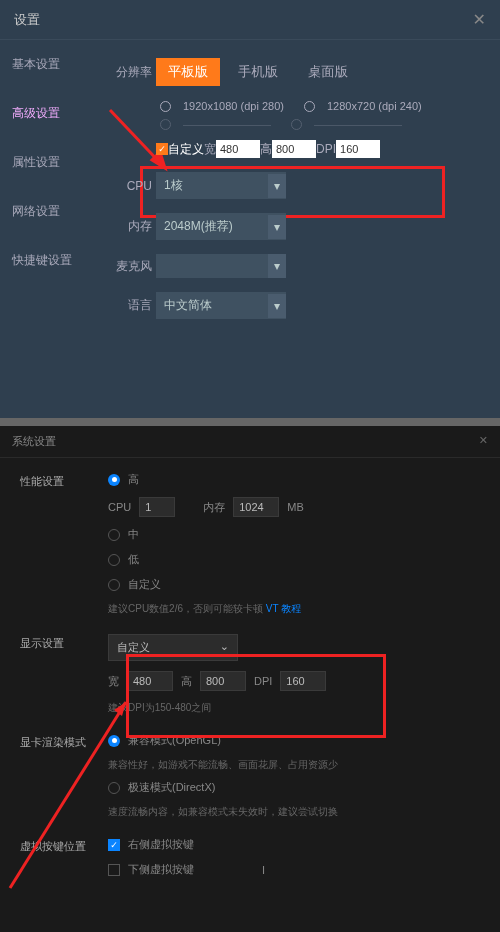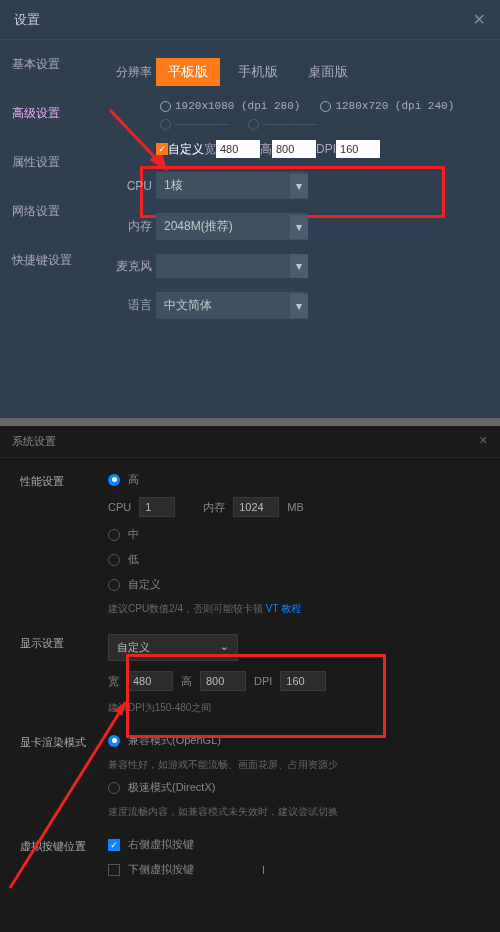--- a/index.html
+++ b/index.html
@@ -15,24 +15,24 @@
     .p1-tab { padding: 16px 12px; color: #8fa; color:#aab; cursor: pointer; }
     .p1-tab.active { color: #f0abfc; }
     .p1-content { flex: 1; padding: 18px 10px 18px 0; position: relative; }
     .row { display: flex; align-items: center; margin-bottom: 14px; }
     .lbl { width: 56px; text-align: right; color: #aab; padding-right: 4px; }
     .tabs { display: flex; gap: 6px; }
     .tab-btn { padding: 5px 12px; background: transparent; color: #aab; border: none; cursor: pointer; }
     .tab-btn.active { background: #ff7a1a; color: #fff; }
     .radios-block { margin-left: 60px; margin-bottom: 10px; }
     .radios { display: flex; gap: 20px; margin-bottom: 6px; }
-    .radio-item { display: flex; align-items: center; gap: 4px; color: #aab; font-size: 11px; font-family: Liberation Mono, monospace; }
+    .radio-item { display: flex; align-items: center; gap: 12px; color: #aab; font-size: 11px; }
     .radio-circle { width: 11px; height: 11px; border: 1px solid #aab; border-radius: 50%; display: inline-block; }
     .input-sm { width: 44px; padding: 3px 4px; background: #fff; border: none; color: #333; font-size: 11px; }
-    .select { width: 152px; padding: 5px 8px; background: #3f5161; border: none; color: #bcc; cursor: pointer; display: flex; justify-content: space-between; align-items: center; }
+    .select { width: 130px; padding: 5px 8px; background: #3f5161; border: none; color: #bcc; cursor: pointer; display: flex; justify-content: space-between; align-items: center; }
     .select .arrow { background: #4a5c6e; width: 18px; height: 100%; display: flex; align-items: center; justify-content: center; margin: -5px -8px -5px 0; padding: 5px 0; }
     .highlight-box { position: absolute; border: 3px solid #e22; top: 126px; left: 140px; width: 305px; height: 52px; pointer-events: none; }
     .arrow-line { position: absolute; stroke: #e22; stroke-width: 3; fill: none; pointer-events: none; }
     .p1-footer { display: flex; justify-content: flex-end; gap: 14px; padding: 14px 24px; }
     .btn { padding: 7px 24px; border: none; cursor: pointer; color: #fff; font-size: 12px; }
     .btn-primary { background: #ff7a1a; }
     .btn-secondary { background: #4a5c6e; }
     .checkbox-sm { width: 12px; height: 12px; background: #ff7a1a; display: inline-flex; align-items: center; justify-content: center; color: #fff; font-size: 9px; }
     
     
@@ -184,21 +184,21 @@
             <span>中</span>
           </div>
         <div class="p2-line">
             <span class="radio-empty"></span>
             <span>低</span>
           </div>
         <div class="p2-line">
             <span class="radio-empty"></span>
             <span>自定义</span>
           </div>
-        <div class="p2-hint"><span>建议CPU数值2/4，否则可能较卡顿</span> <span class="p2-link">VT 教程</span></div>
+        <div class="p2-hint"><span>建议CPU数值2/6，否则可能较卡顿</span> <span class="p2-link">VT 教程</span></div>
       </div>
     </div>
 
     <div class="p2-row">
       <span class="p2-lbl">显示设置</span>
       <div class="p2-right">
         <div class="p2-select">
             <span>自定义</span>
             <span>⌄</span>
           </div>

